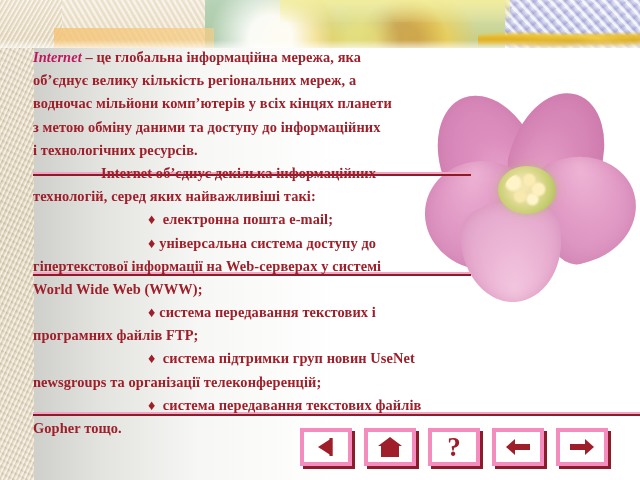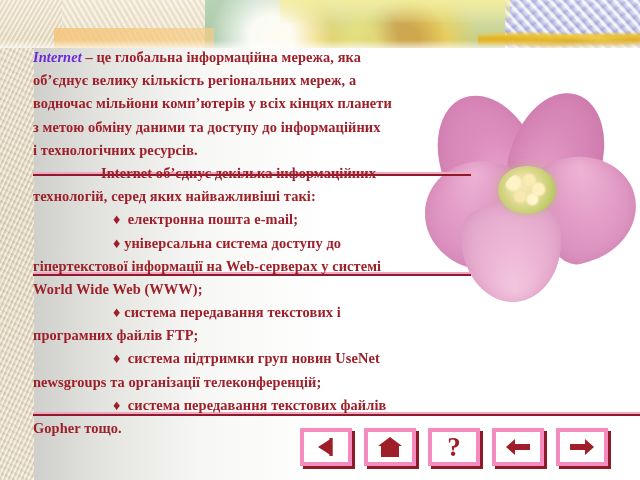--- a/index.html
+++ b/index.html
@@ -194,23 +194,23 @@
     width: 600px;
     color: #9e1f29;
     font-size: 14.4px;
     font-weight: bold;
     line-height: 23.2px;
     letter-spacing: 0.1px;
     white-space: pre;
   }
   .textblock .ln { display: block; height: 23.2px; }
   .ind-first { padding-left: 56px; margin-left: 12px; }
-  .ind-bullet { padding-left: 80px; }
+  .ind-bullet { padding-left: 115px; }
   .kw-internet {
-    color: #6d28d9;
+    color: #be185d;
     font-style: italic;
   }
 
   
   .rule {
     position: absolute;
     height: 4px;
     background: linear-gradient(to bottom,
         #f2a8c4 0%, #f2a8c4 45%,
         #8e1b2a 45%, #8e1b2a 100%);

